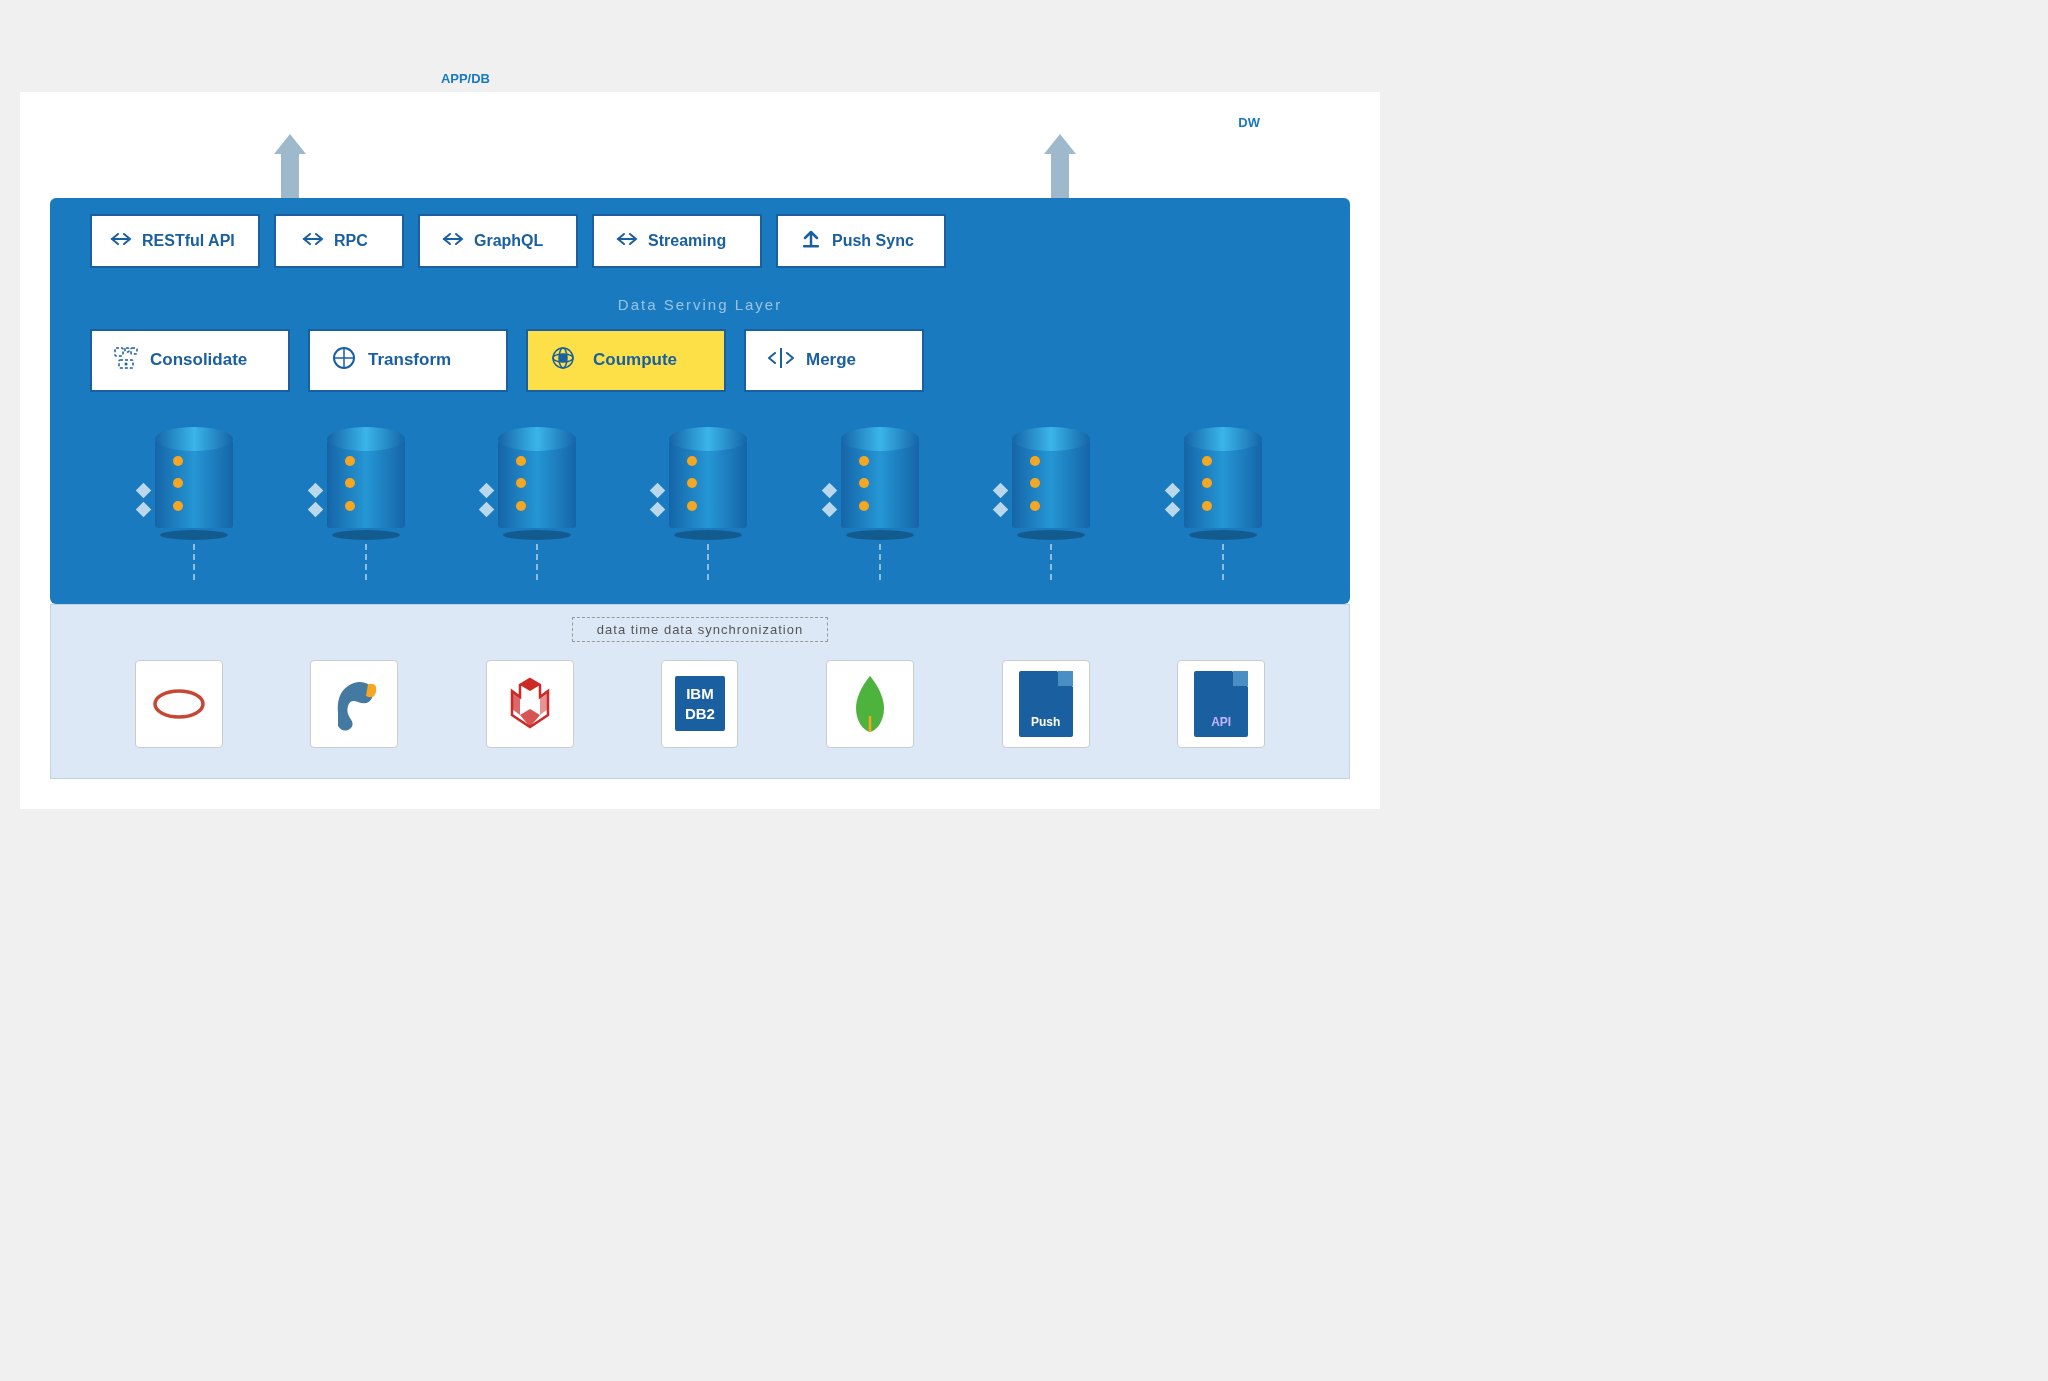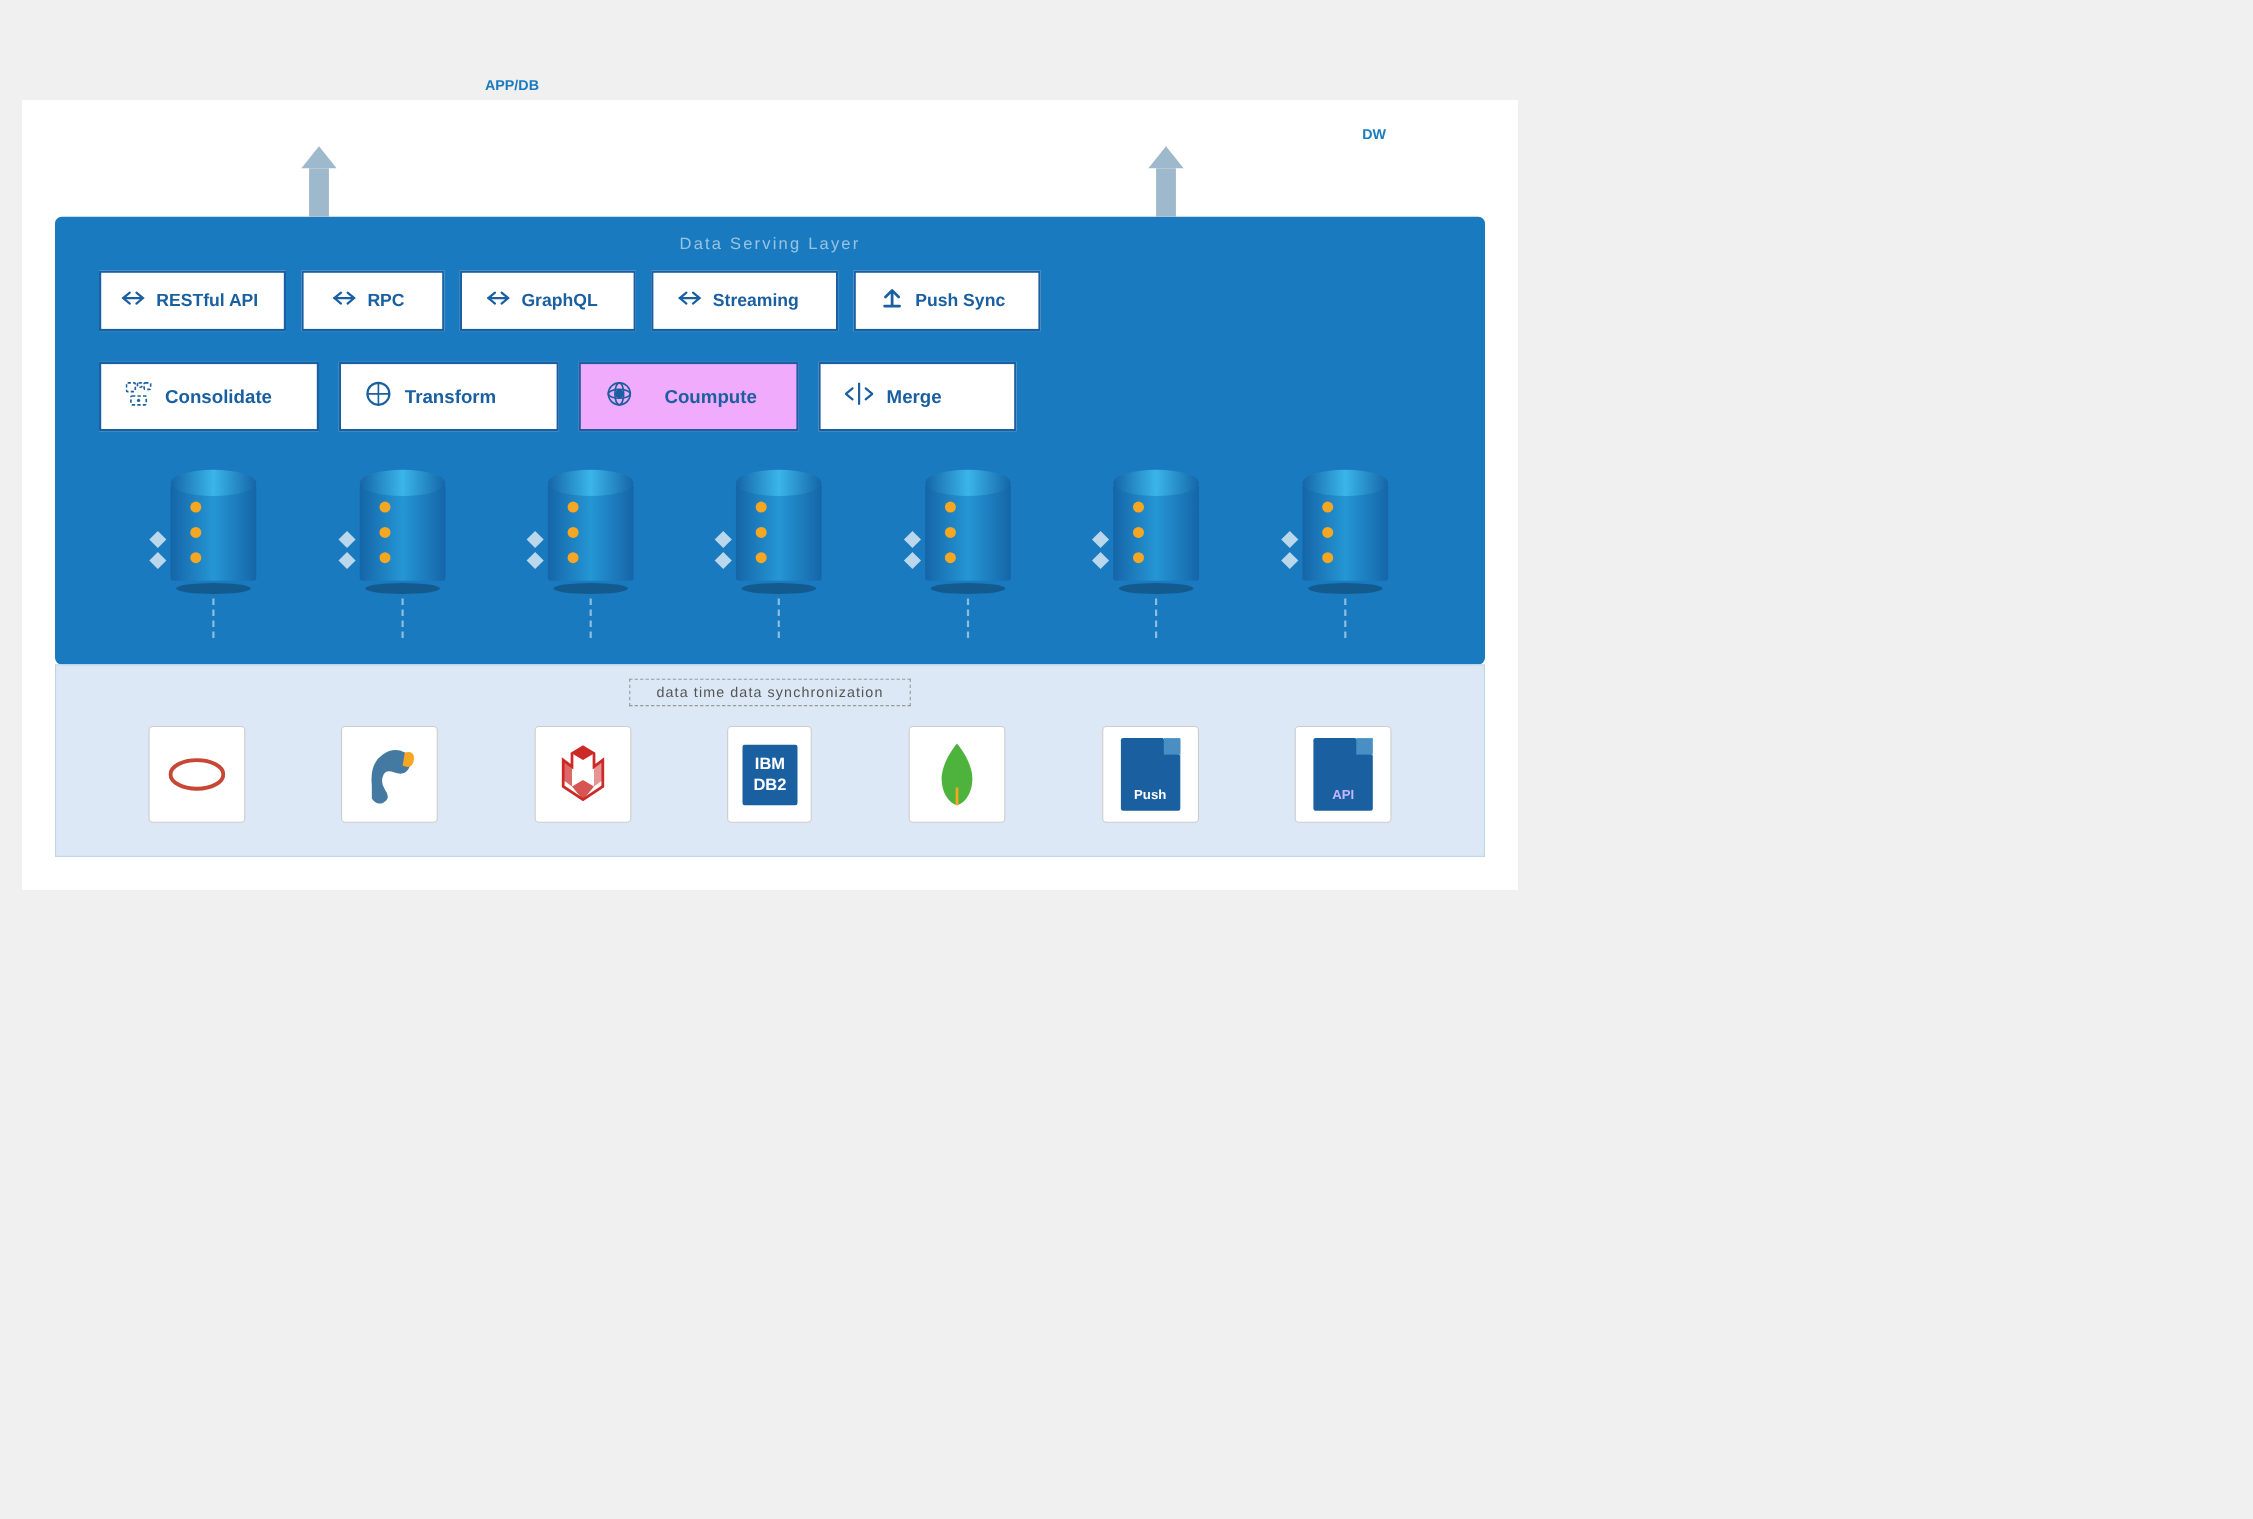--- a/index.html
+++ b/index.html
@@ -54,22 +54,20 @@
       <div style="align-self:flex-end; color:#1a7abf; font-size:13px; font-weight:bold; margin-bottom:4px; margin-right: 10px;">DW</div>
       <div class="up-arrow-container" style="margin-right: 40px;">
         <div class="arrow-tip"></div>
         <div class="arrow-body"></div>
       </div>
     </div>
   </div>
 
   <div style="background: #1a7abf; border-radius: 6px; padding: 16px 40px 24px 40px;">
 
-    <div style="text-align:center; color:rgba(255,255,255,0.55); font-size:15px; letter-spacing:2px; margin-bottom:16px;">Data Serving Layer</div>
-
     <div style="display:flex; gap:14px; margin-bottom:28px; flex-wrap:wrap;">
 
       <div style="background:white; border:2px solid #1a5fa0; padding:13px 18px; display:flex; align-items:center; gap:10px; font-size:16px; font-weight:bold; color:#1a5fa0; min-width:170px;">
         <span style="font-size:16px;">
           <svg width="22" height="18" viewBox="0 0 22 18" fill="none" xmlns="http://www.w3.org/2000/svg">
             <path d="M2 9h18M14 4l6 5-6 5" stroke="#1a5fa0" stroke-width="2" stroke-linecap="round"></path>
             <path d="M8 4L2 9l6 5" stroke="#1a5fa0" stroke-width="2" stroke-linecap="round"></path>
           </svg>
         </span>
         <span>RESTful API</span>
@@ -109,20 +107,22 @@
         <span>
           <svg width="22" height="20" viewBox="0 0 22 20" fill="none" xmlns="http://www.w3.org/2000/svg">
             <path d="M11 16V4M5 9l6-6 6 6" stroke="#1a5fa0" stroke-width="2.5" stroke-linecap="round" stroke-linejoin="round"></path>
             <rect x="3" y="16" width="16" height="2.5" rx="1" fill="#1a5fa0"></rect>
           </svg>
         </span>
         <span>Push Sync</span>
       </div>
 
     </div>
+
+    <div style="text-align:center; color:rgba(255,255,255,0.55); font-size:15px; letter-spacing:2px; margin-bottom:16px;">Data Serving Layer</div>
 
     <div style="display:flex; gap:18px; margin-bottom:48px;">
 
       <div style="background:white; border:2px solid #1a5fa0; padding:14px 22px; display:flex; align-items:center; gap:12px; font-size:17px; font-weight:bold; color:#1a5fa0; min-width:200px;">
         <span>
           <svg width="24" height="22" viewBox="0 0 24 22" fill="none" xmlns="http://www.w3.org/2000/svg">
             <rect x="1" y="1" width="8" height="8" rx="1" fill="none" stroke="#1a5fa0" stroke-width="1.5" stroke-dasharray="3 2"></rect>
             <rect x="11" y="1" width="4" height="4" rx="1" fill="none" stroke="#1a5fa0" stroke-width="1.5" stroke-dasharray="3 2"></rect>
             <rect x="17" y="1" width="6" height="6" rx="1" fill="none" stroke="#1a5fa0" stroke-width="1.5" stroke-dasharray="3 2"></rect>
             <rect x="5" y="13" width="14" height="8" rx="1" fill="none" stroke="#1a5fa0" stroke-width="1.5" stroke-dasharray="3 2"></rect>
@@ -136,21 +136,21 @@
         <span>
           <svg width="24" height="24" viewBox="0 0 24 24" fill="none" xmlns="http://www.w3.org/2000/svg">
             <circle cx="12" cy="12" r="10" stroke="#1a5fa0" stroke-width="2"></circle>
             <line x1="2" y1="12" x2="22" y2="12" stroke="#1a5fa0" stroke-width="1.5"></line>
             <line x1="12" y1="2" x2="12" y2="22" stroke="#1a5fa0" stroke-width="1.5"></line>
           </svg>
         </span>
         <span>Transform</span>
       </div>
 
-      <div style="background:#f0abfc; border:2px solid #1a5fa0; padding:14px 22px; display:flex; align-items:center; gap:28px; font-size:17px; font-weight:bold; color:#1a5fa0; min-width:200px;">
+      <div style="background:#fde047; border:2px solid #1a5fa0; padding:14px 22px; display:flex; align-items:center; gap:17px; font-size:17px; font-weight:bold; color:#1a5fa0; min-width:200px;">
         <span>
           <svg width="26" height="26" viewBox="0 0 26 26" fill="none" xmlns="http://www.w3.org/2000/svg">
             <circle cx="13" cy="13" r="4" fill="#1a5fa0"></circle>
             <circle cx="13" cy="13" r="10" stroke="#1a5fa0" stroke-width="1.5" fill="none"></circle>
             <ellipse cx="13" cy="13" rx="10" ry="4" stroke="#1a5fa0" stroke-width="1.5" fill="none"></ellipse>
             <ellipse cx="13" cy="13" rx="4" ry="10" stroke="#1a5fa0" stroke-width="1.5" fill="none"></ellipse>
           </svg>
         </span>
         <span>Coumpute</span>
       </div>

